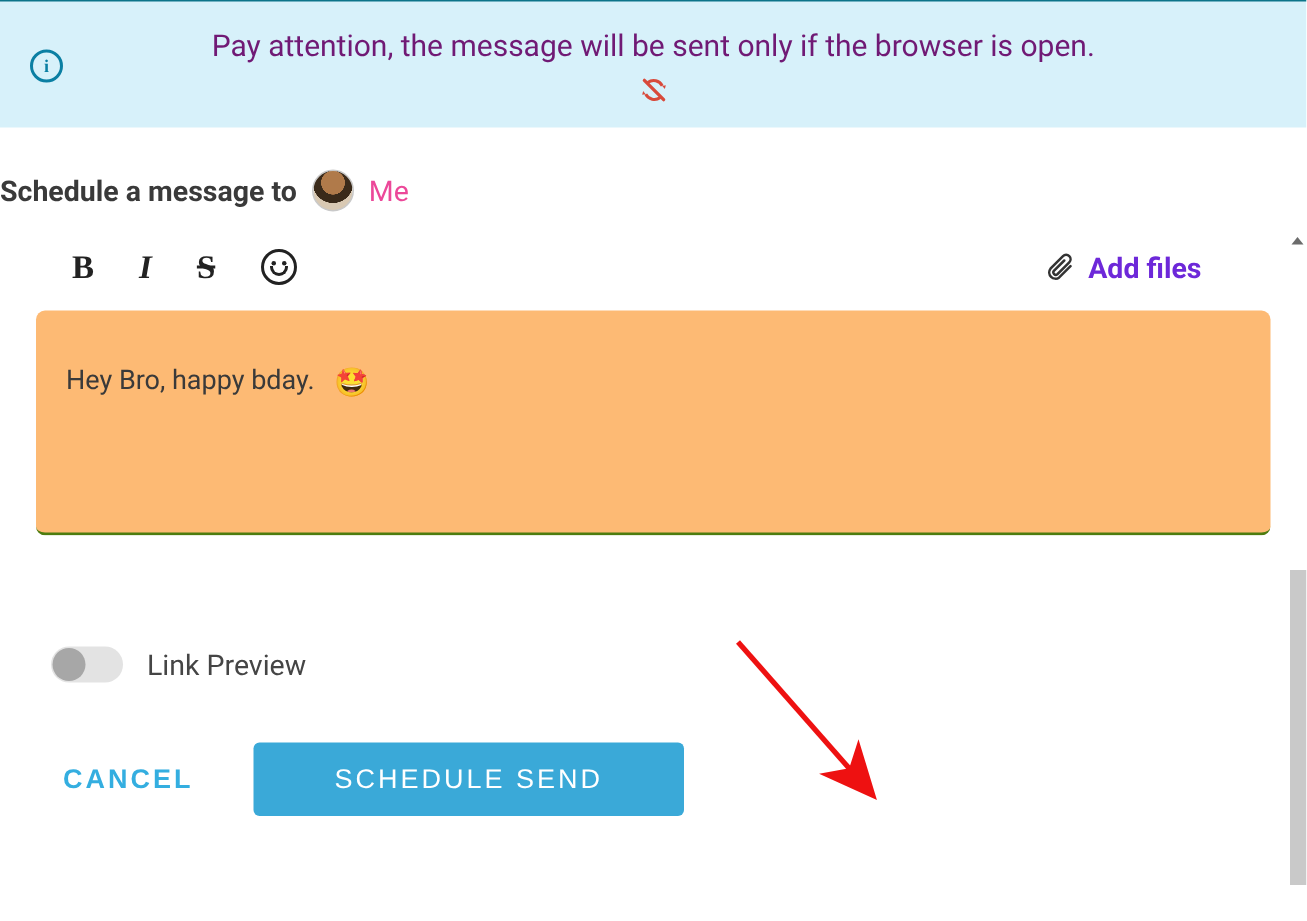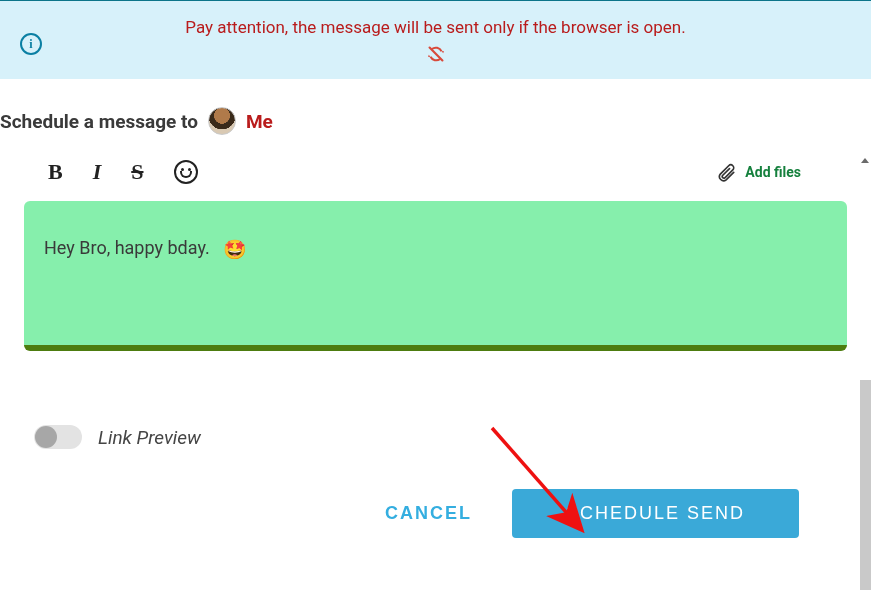--- a/index.html
+++ b/index.html
@@ -6,22 +6,22 @@
   html, body { width: 871px; height: 614px; font-family: -apple-system, "Segoe UI", Roboto, "Helvetica Neue", Arial, sans-serif; background: #fff; color: #333; overflow: hidden; }
 
   .banner {
     background: #d7f1fa;
     border-top: 1px solid #0c7489;
     padding: 10px 12px 14px 12px;
     position: relative;
   }
   .banner-line {
     text-align: center;
-    color: #b91c1c;
-    font-size: 17px;
+    color: #701a75;
+    font-size: 20px;
     line-height: 1.9;
     display: flex;
     justify-content: center;
     align-items: center;
     gap: 14px;
   }
   .info-circle {
     position: absolute;
     left: 20px;
     top: 32px;
@@ -39,73 +39,73 @@
     align-items: center;
     gap: 10px;
     padding: 28px 0 18px 0;
   }
   .header-text { font-weight: 700; font-size: 19px; color: #3a3a3a; }
   .avatar {
     width: 28px; height: 28px; border-radius: 50%;
     background: radial-gradient(circle at 50% 30%, #b07a4a 35%, #3a2a1a 36%, #3a2a1a 60%, #d9c9b3 61%);
     border: 1px solid #c9c9c9;
   }
-  .recipient { font-weight: 700; font-size: 19px; color: #b91c1c; }
+  .recipient { font-weight: 400; font-size: 19px; color: #ec4899; }
 
   .content { padding: 0 24px; }
 
   .toolbar {
     display: flex;
     align-items: center;
     padding: 6px 26px 16px 24px;
   }
   .fmt-group { display: flex; gap: 30px; align-items: center; }
   .fmt { font-size: 22px; font-weight: 900; color: #222; cursor: pointer; font-family: Georgia, "Times New Roman", serif; }
   .fmt.italic { font-style: italic; font-weight: 900; }
   .fmt.strike { text-decoration: line-through; text-decoration-thickness: 2px; }
   .emoji-btn { width: 24px; height: 24px; border: 2.2px solid #222; border-radius: 50%; position: relative; cursor: pointer; }
   .emoji-btn::before, .emoji-btn::after { content: ""; position: absolute; background: #222; width: 3px; height: 3px; border-radius: 50%; top: 6px; }
   .emoji-btn::before { left: 5px; }
   .emoji-btn::after { right: 5px; }
   .emoji-mouth { position: absolute; left: 4px; right: 4px; bottom: 4px; height: 7px; border: 2px solid #222; border-top: none; border-radius: 0 0 12px 12px; }
 
   .spacer { flex: 1; }
-  .add-files { display: flex; align-items: center; gap: 8px; font-size: 14px; font-weight: 700; color: #15803d; cursor: pointer; margin-right: 20px; }
+  .add-files { display: flex; gap: 8px; font-size: 19px; font-weight: 700; color: #6d28d9; cursor: pointer; margin-right: 20px; }
   .clip-icon svg { width: 20px; height: 20px; display: block; }
 
   .composer {
-    background: #86efac;
+    background: #fdba74;
     border-radius: 6px;
     min-height: 150px;
     padding: 36px 4px 20px 20px;
     margin: 0 0 0 0;
     font-size: 18px;
     color: #3a3a3a;
-    border-bottom: 6px solid #4d7c0f;
+    border-bottom: 2px solid #4d7c0f;
   }
   .composer .msg { display: inline; }
   .star-emoji { font-size: 19px; vertical-align: -2px; }
 
   .options-row {
     display: flex;
     align-items: center;
     gap: 16px;
     padding: 74px 10px 40px 10px;
   }
   .toggle {
     width: 48px; height: 24px; background: #e3e3e3; border-radius: 14px; position: relative; cursor: pointer;
   }
   .toggle-knob {
     width: 22px; height: 22px; background: #a7a7a7; border-radius: 50%; position: absolute; left: 1px; top: 1px;
   }
-  .toggle-label { font-size: 19px; color: #454545; font-style: italic; }
+  .toggle-label { font-size: 19px; color: #454545; }
 
   .actions {
     display: flex;
-    justify-content: flex-end;
+    justify-content: flex-start;
     gap: 22px;
     padding-right: 48px;
   }
   .btn-cancel {
     background: transparent; border: none; color: #34aee0; font-size: 18px; letter-spacing: 2px; font-weight: 600; cursor: pointer; padding: 14px 18px;
   }
   .btn-send {
     background: #3aa9d8; color: #fff; border: none; border-radius: 4px;
     font-size: 18px; letter-spacing: 2px; font-weight: 500; cursor: pointer;
     padding: 14px 54px;

